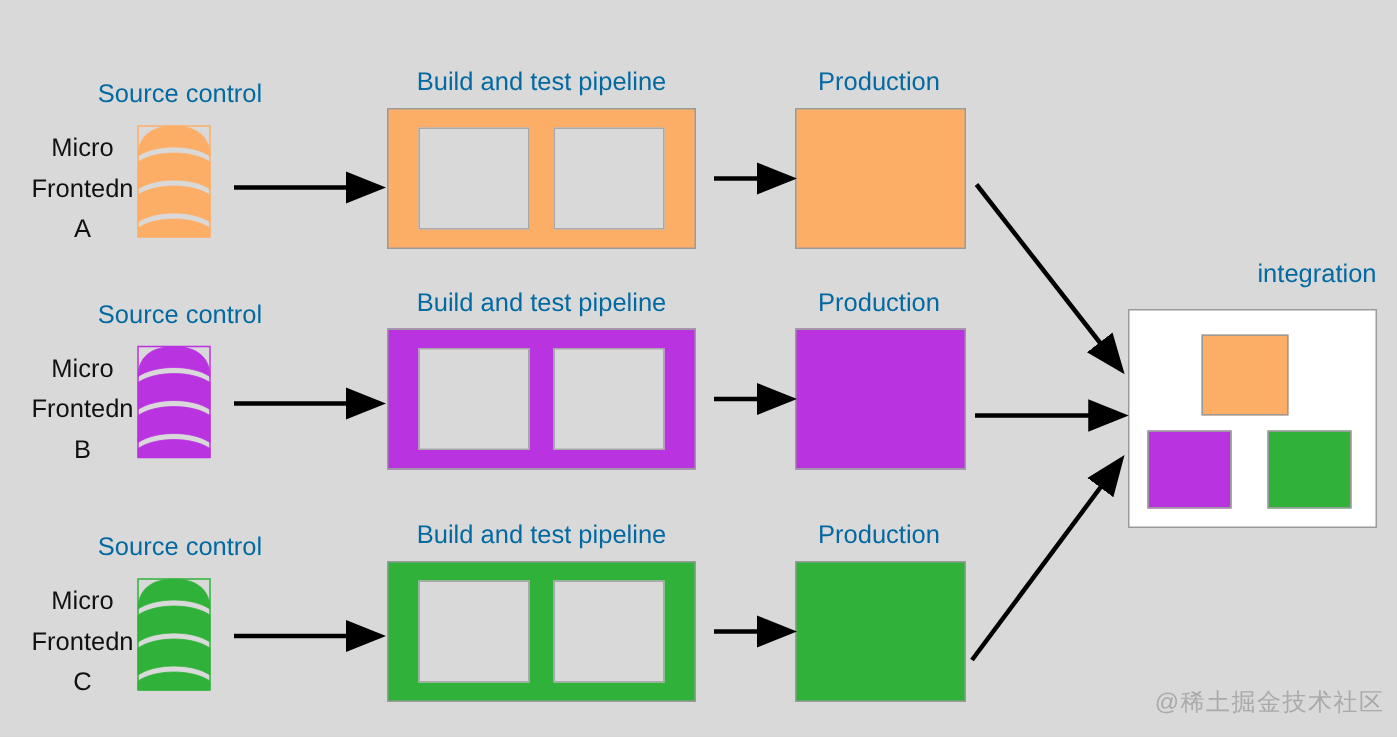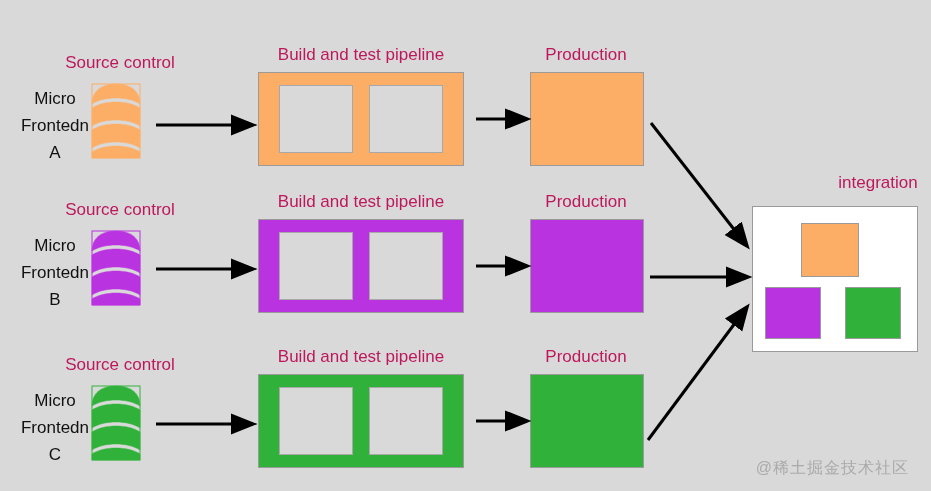--- a/index.html
+++ b/index.html
@@ -13,21 +13,21 @@
     height: 491px;
     background: #d9d9d9;
     overflow: hidden;
     font-family: "Liberation Sans", sans-serif;
     color: #000;
   }
   .lbl {
     position: absolute;
     font-size: 17px;
     font-weight: 400;
-    color: #be185d;
+    color: #0369a1;
     white-space: nowrap;
     line-height: 1;
   }
   .lbl-center {
     text-align: center;
   }
   .mf-text {
     position: absolute;
     width: 100px;
     text-align: center;
@@ -81,21 +81,21 @@
   
   .arrow-layer {
     position: absolute;
     left: 0; top: 0;
     width: 931px;
     height: 491px;
     pointer-events: none;
   }
   .watermark {
     position: absolute;
-    right: 22px;
+    right: 8px;
     bottom: 12px;
     font-size: 16px;
     color: #aaaaaa;
     letter-spacing: 1px;
     white-space: nowrap;
   }
 </style>
 </head>
 <body>
 

